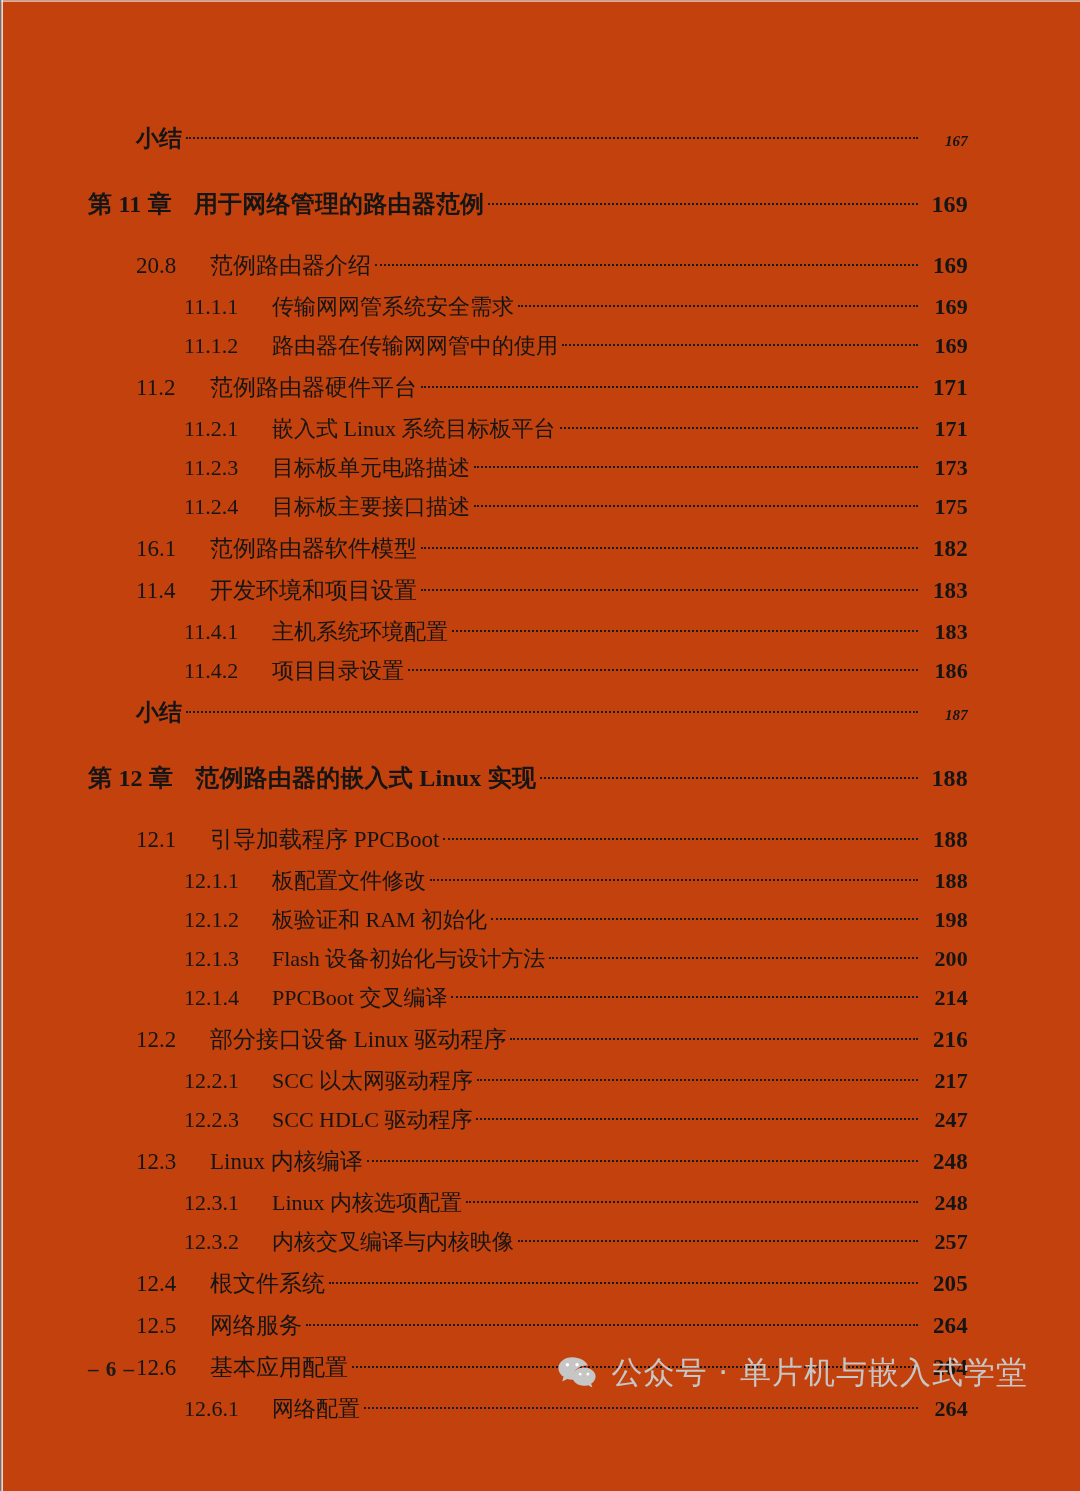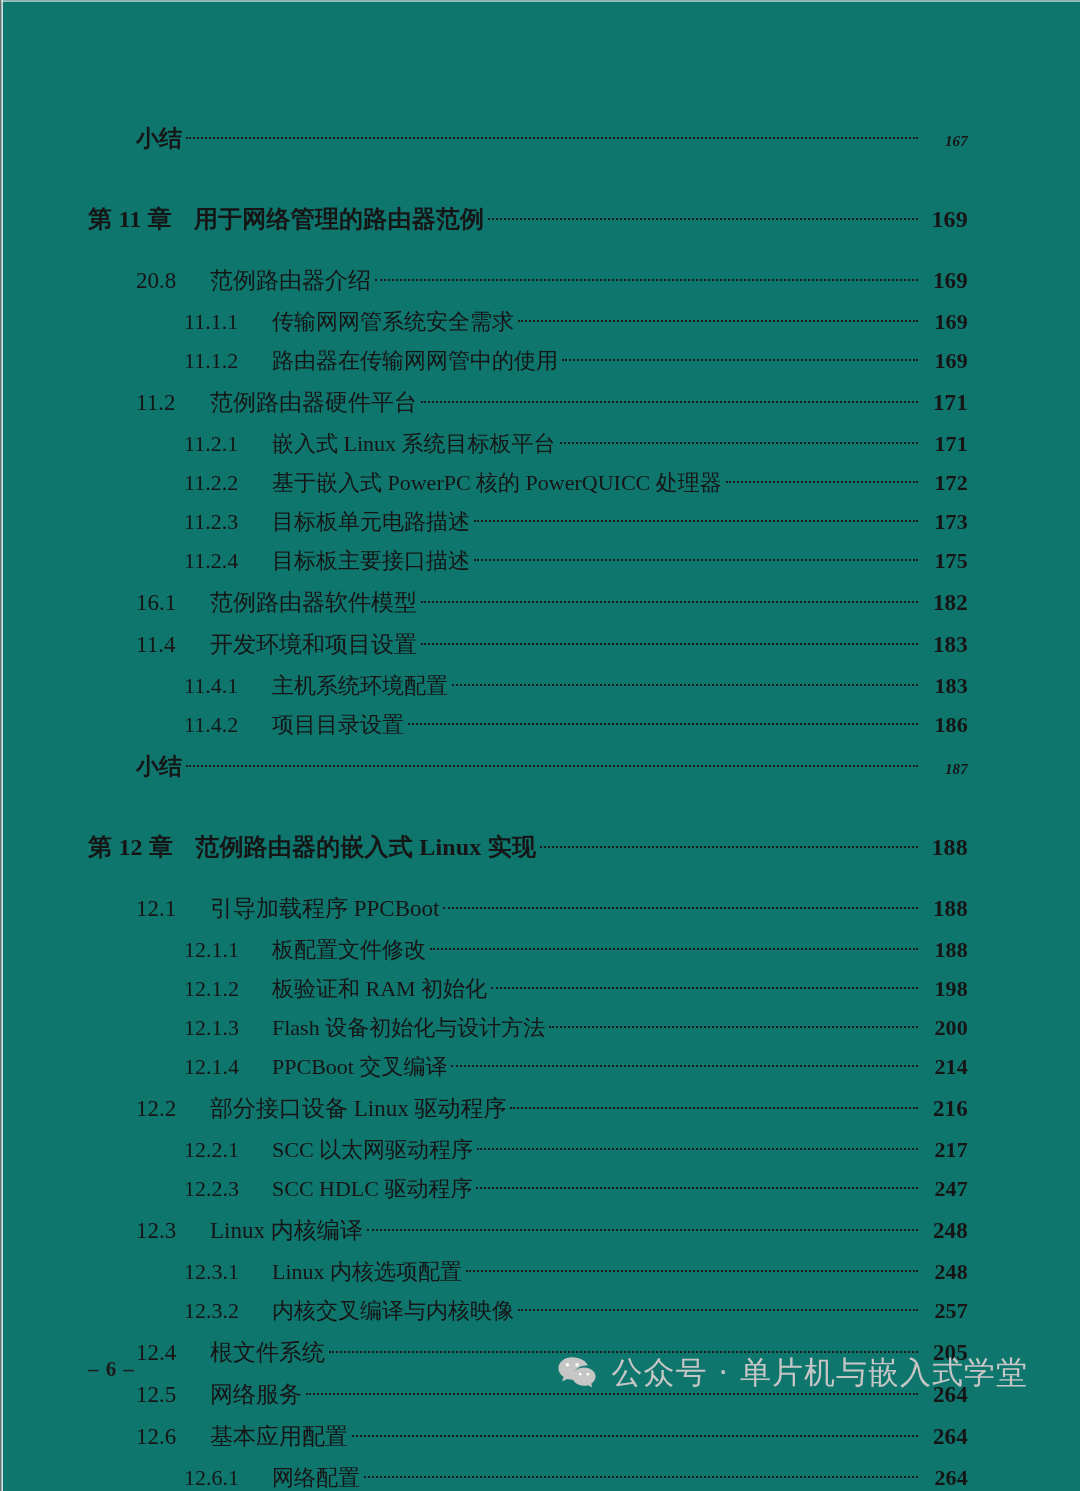--- a/index.html
+++ b/index.html
@@ -8,21 +8,21 @@
     background: #ffffff;
   }
   body {
     font-family: "Liberation Serif", "DejaVu Serif", serif;
     color: #151515;
   }
   #page {
     position: relative;
     width: 1080px;
     height: 1491px;
-    background: #0f766e;
+    background: #c2410c;
     overflow: hidden;
     box-sizing: border-box;
   }
   
   #scan-edge-left {
     position: absolute;
     left: 0;
     top: 0;
     width: 3px;
     height: 1491px;
@@ -121,21 +121,21 @@
   .lvl-summary {
     font-weight: 700;
     font-size: 23px;
     margin-left: 48px;
     margin-top: 11px;
     margin-bottom: 11px;
     width: calc(100% - 48px);
   }
   .lvl-summary .pageno { font-size: 15px; font-style: italic; }
 
-  .sp-before-chapter { margin-top: 49px; }
+  .sp-before-chapter { margin-top: 34px; }
   .sp-after-chapter  { margin-top: 30px; }
 
   #folio {
     position: absolute;
     left: 88px;
     top: 1357px;
     font-size: 21px;
     font-weight: 700;
     letter-spacing: 1px;
     color: #1a1a1a;
@@ -204,26 +204,20 @@
         <span class="num">11.2</span>
         <span class="title">范例路由器硬件平台</span>
         <span class="leader"></span>
         <span class="pageno">171</span>
       </div>
       <div class="row lvl-sub">
         <span class="num">11.2.1</span>
         <span class="title">嵌入式 Linux 系统目标板平台</span>
         <span class="leader"></span>
         <span class="pageno">171</span>
-      </div>
-      <div class="row lvl-sub">
-        <span class="num">11.2.2</span>
-        <span class="title">基于嵌入式 PowerPC 核的 PowerQUICC 处理器</span>
-        <span class="leader"></span>
-        <span class="pageno">172</span>
       </div>
       <div class="row lvl-sub">
         <span class="num">11.2.3</span>
         <span class="title">目标板单元电路描述</span>
         <span class="leader"></span>
         <span class="pageno">173</span>
       </div>
       <div class="row lvl-sub">
         <span class="num">11.2.4</span>
         <span class="title">目标板主要接口描述</span>

